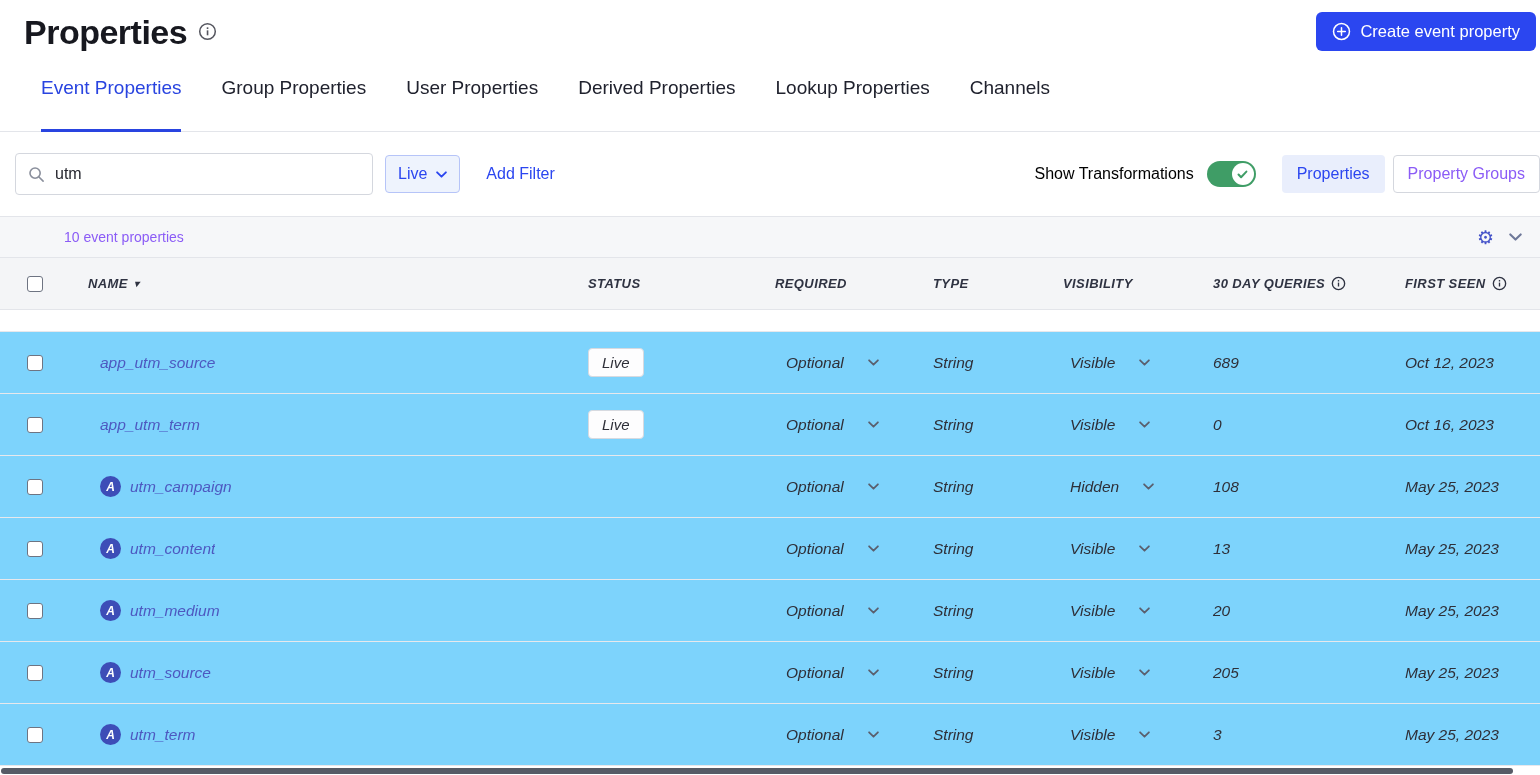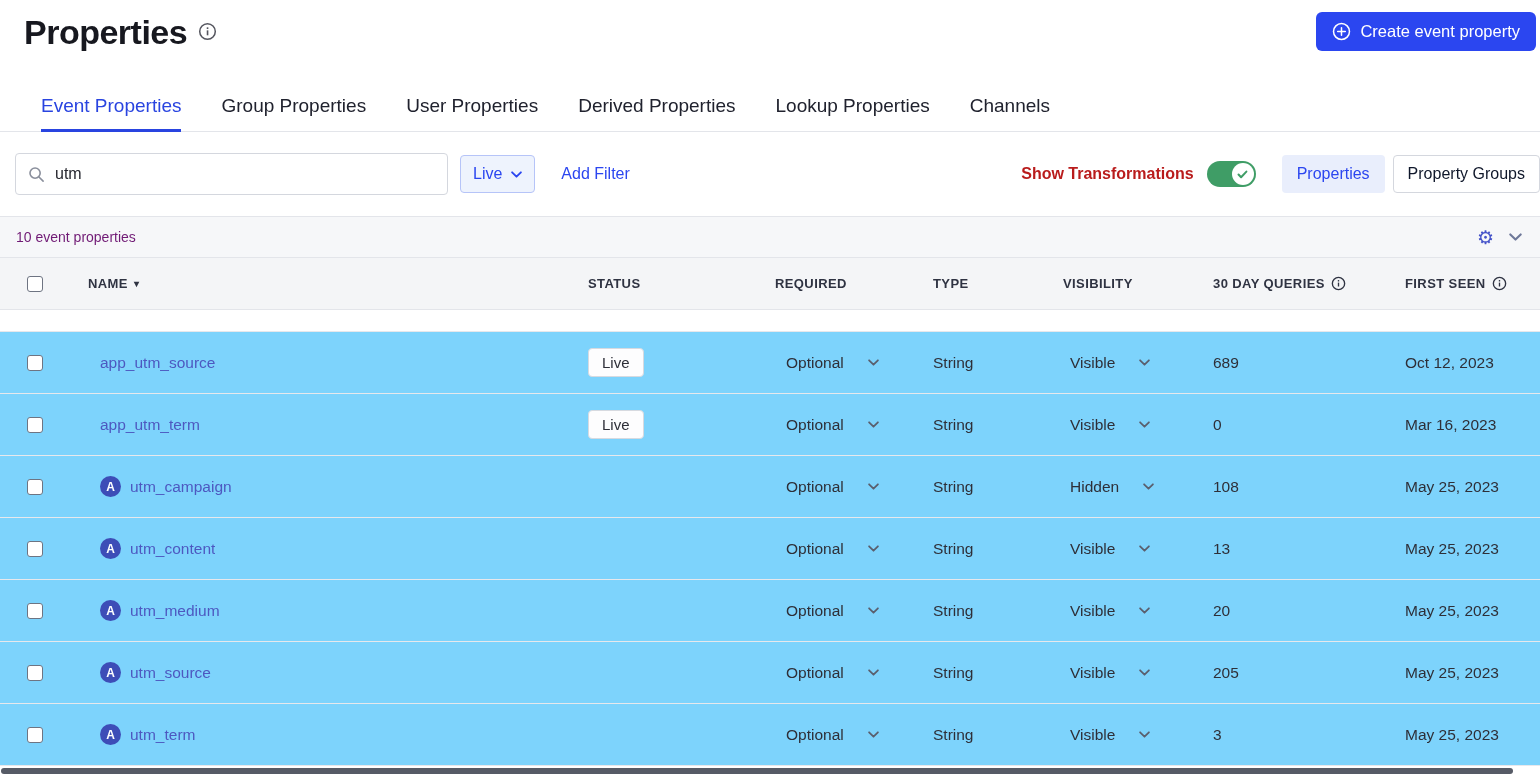--- a/index.html
+++ b/index.html
@@ -13,56 +13,56 @@
   .title-wrap { display: flex; align-items: flex-start; gap: 11px; }
   h1.page-title { font-size: 34px; font-weight: 800; letter-spacing: -0.5px; color: #17181f; line-height: 1.2; }
   .info-icon { margin-top: 10px; color: #55565f; flex: none; }
   .create-btn { display: flex; align-items: center; gap: 9px; background: #2b46f0; color: #fff;
     border: none; border-radius: 6px; padding: 0 16px; height: 39px; font-size: 16.5px;
     font-family: inherit; cursor: pointer; }
 
   
   .tabs { display: flex; gap: 40px; padding: 0 24px 0 41px; height: 47px; align-items: flex-end;
     border-bottom: 1px solid #e3e5ea; }
-  .tab { font-size: 19px; color: #20222e; padding-bottom: 12px; cursor: pointer; white-space: nowrap;
+  .tab { font-size: 19px; color: #20222e; padding-bottom: 30px; cursor: pointer; white-space: nowrap;
     border-bottom: 3px solid transparent; margin-bottom: -1px; }
   .tab.active { color: #2944e0; border-bottom-color: #2944e0; }
 
   
   .filter-bar { height: 84px; display: flex; align-items: center; padding: 0 0 0 15px; }
-  .search-box { display: flex; align-items: center; width: 433px; height: 42px;
+  .search-box { display: flex; align-items: center; width: 358px; height: 42px;
     border: 1px solid #d4d7de; border-radius: 4px; padding: 16px 12px; gap: 10px; background: #fff; }
   .search-box input { border: none; outline: none; flex: 1; font-size: 16px; color: #26272f;
     font-family: inherit; background: transparent; }
   .live-dd { margin-left: 12px; display: flex; align-items: center; gap: 9px; height: 38px;
     background: #eef3fd; border: 1px solid #b6c4f8; border-radius: 4px; padding: 0 12px;
     color: #2b46f0; font-size: 16px; font-family: inherit; cursor: pointer; }
   .add-filter { margin-left: 26px; color: #2b46f0; font-size: 16px; cursor: pointer; text-decoration: none; }
   .filter-right { margin-left: auto; display: flex; align-items: center; }
-  .show-trans-label { font-size: 16px; color: #b91c1c; margin-right: 13px; font-weight: bold; }
+  .show-trans-label { font-size: 16px; color: #000000; margin-right: 13px; }
   .toggle { position: relative; width: 49px; height: 26px; border-radius: 13px; background: #3f9d66;
     cursor: pointer; margin-right: 26px; flex: none; }
   .toggle .knob { position: absolute; top: 2px; right: 2px; width: 22px; height: 22px;
     border-radius: 50%; background: #fff; display: flex; align-items: center; justify-content: center; }
   .seg { font-size: 16px; font-family: inherit; border-radius: 4px; padding: 0 14px; height: 38px;
     cursor: pointer; white-space: nowrap; }
   .seg.active { background: #e9eefc; color: #2b46f0; border: 1px solid transparent; }
-  .seg.inactive { background: #fff; color: #0f172a; border: 1px solid #d4d7de; margin-left: 8px; }
+  .seg.inactive { background: #fff; color: #8b5cf6; border: 1px solid #d4d7de; margin-left: 8px; }
 
   
   .summary-bar { height: 42px; background: #f6f7f9; border-top: 1px solid #e3e5ea;
     border-bottom: 1px solid #e3e5ea; display: flex; align-items: center; padding: 0 18px 0 16px; }
-  .summary-text { font-size: 14px; color: #701a75; }
+  .summary-text { font-size: 14px; color: #8b5cf6; margin-left: 48px; }
   .summary-right { margin-left: auto; display: flex; align-items: center; gap: 15px; }
   .gear-icon { color: #4553c9; font-size: 19px; line-height: 1; cursor: pointer; }
   .gear-icon::before { content: "\2699"; }
   .summary-chevron { color: #6e7899; cursor: pointer; display: flex; }
 
   
-  .grid { display: grid; grid-template-columns: 88px 500px 187px 158px 130px 150px 192px minmax(0,1fr); }
+  .grid { display: grid; grid-template-columns: 88px 500px 187px 158px 130px 150px 192px minmax(0,1fr); font-style: italic; }
   .thead { height: 52px; background: #f4f5f7; border-bottom: 1px solid #e3e5ea; align-items: center; }
   .th { font-size: 13px; font-weight: 700; letter-spacing: 0.4px; color: #2f3342;
     display: flex; align-items: center; white-space: nowrap; }
   .sort-arrow { margin-left: 6px; font-size: 10px; color: #2f3342; }
   .sort-arrow::before { content: "\25BE"; }
   .th .th-info { margin-left: 6px; color: #2f3342; display: inline-flex; }
   .spacer-row { height: 22px; border-bottom: 1px solid #e7e8ec; }
   .row { height: 62px; border-bottom: 1px solid #e7e8ec; align-items: center; background: #7dd3fc; }
   .cell { display: flex; align-items: center; font-size: 15.5px; color: #2e2f38; min-width: 0; }
   .cb-cell { padding-left: 27px; }
@@ -278,21 +278,21 @@
       <span class="chev chev-gray" style="display:flex;">
           <svg width="11" height="7" viewBox="0 0 10 6">
             <path d="M1 1l4 4 4-4" fill="none" stroke="currentColor" stroke-width="1.6" stroke-linecap="round" stroke-linejoin="round"></path>
           </svg>
         </span>
     </div>
     <div class="cell">
         <span>0</span>
       </div>
     <div class="cell">
-        <span>Mar 16, 2023</span>
+        <span>Oct 16, 2023</span>
       </div>
   </div>
 
   <div class="grid row">
     <div class="cell cb-cell">
         <span class="cb"></span>
       </div>
     <div class="cell name-cell">
       <span class="a-icon"></span>
       <a class="prop-link">utm_campaign</a>

